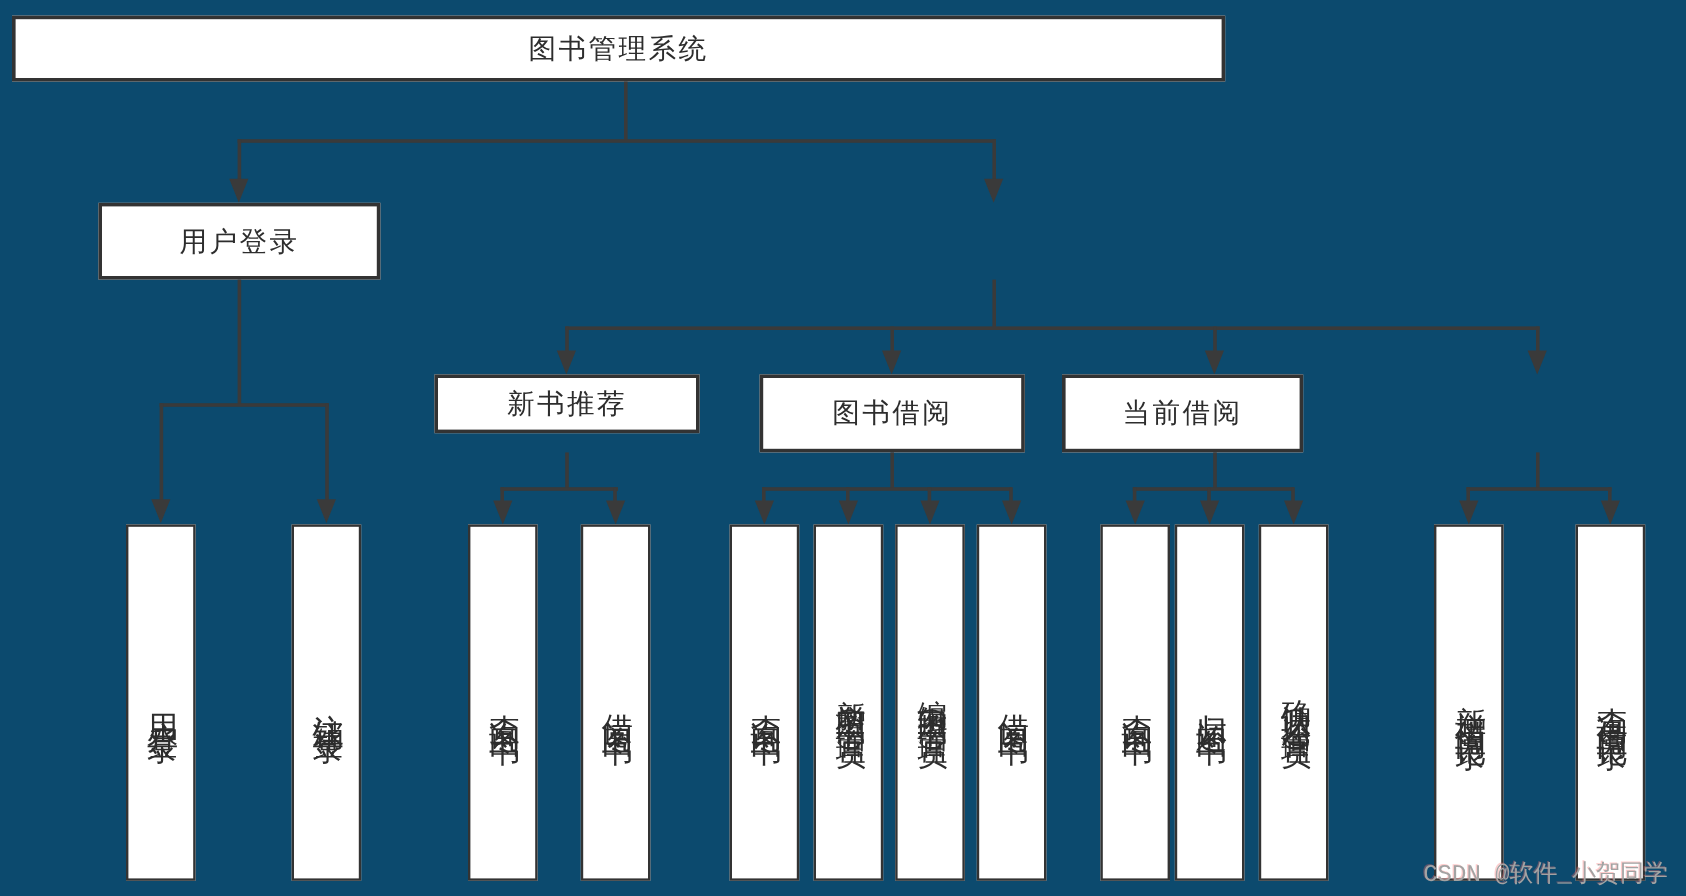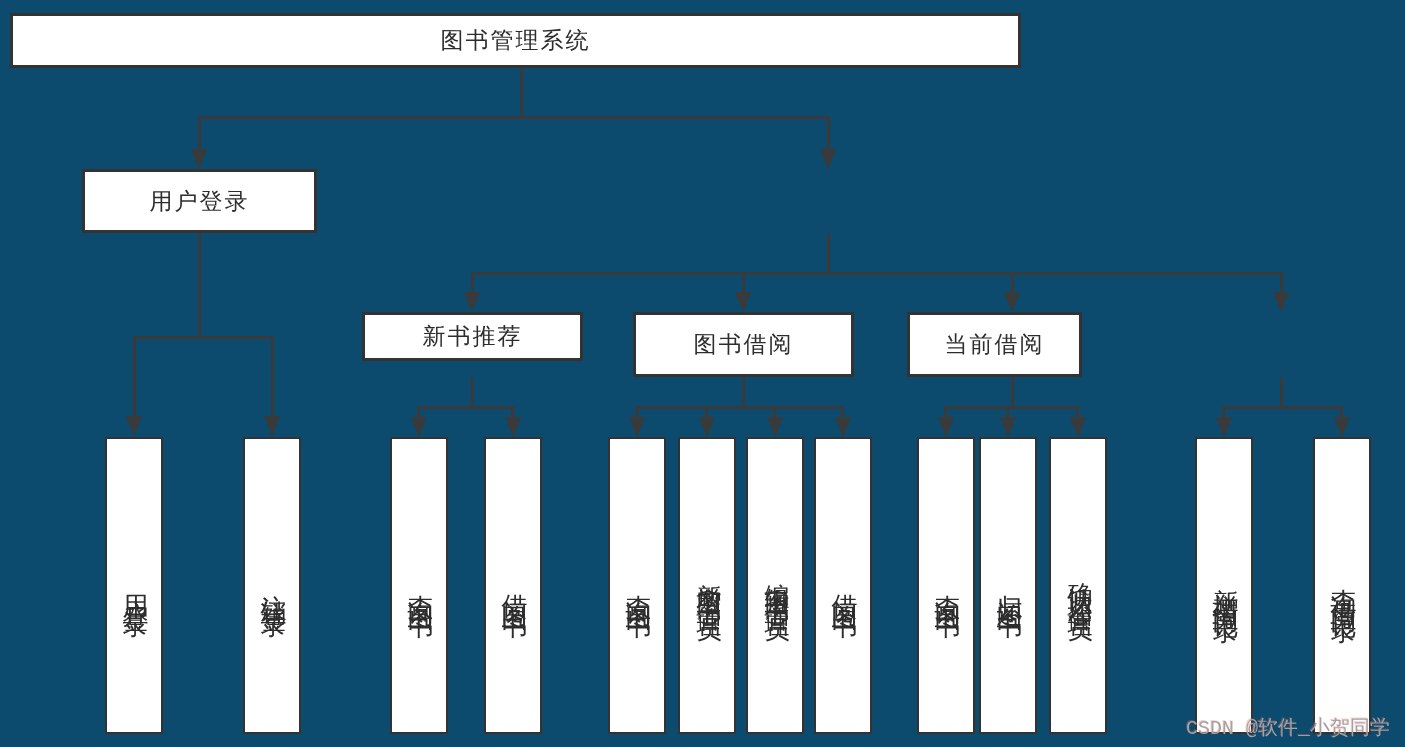--- a/index.html
+++ b/index.html
@@ -59,21 +59,21 @@
   <div class="vline" style="left:742px;top:272px;height:21px"></div>
   <div class="vline" style="left:1011px;top:272px;height:21px"></div>
   <div class="vline" style="left:1280px;top:272px;height:21px"></div>
   <div class="arrow" style="left:464px;top:292px"></div>
   <div class="arrow" style="left:735px;top:292px"></div>
   <div class="arrow" style="left:1004px;top:292px"></div>
   <div class="arrow" style="left:1273px;top:292px"></div>
 
   <div class="box hbox" style="left:362px;top:312px;width:221px;height:49px">新书推荐</div>
   <div class="box hbox" style="left:633px;top:312px;width:221px;height:65px">图书借阅</div>
-  <div class="box hbox" style="left:907px;top:312px;width:175px;height:65px">当前借阅</div>
+  <div class="box hbox" style="left:885px;top:312px;width:201px;height:65px">当前借阅</div>
 
   <div class="vline" style="left:471px;top:377px;height:31px"></div>
   <div class="hline" style="left:417px;top:406px;width:98px"></div>
   <div class="vline" style="left:417px;top:406px;height:12px"></div>
   <div class="vline" style="left:511px;top:406px;height:12px"></div>
   <div class="arrow" style="left:411px;top:417px"></div>
   <div class="arrow" style="left:505px;top:417px"></div>
 
   <div class="vline" style="left:742px;top:377px;height:31px"></div>
   <div class="hline" style="left:635px;top:406px;width:208px"></div>

